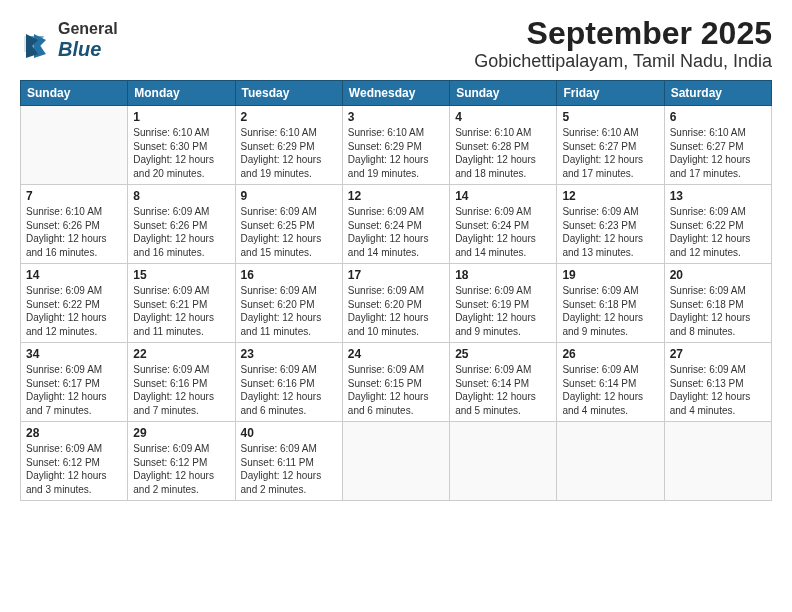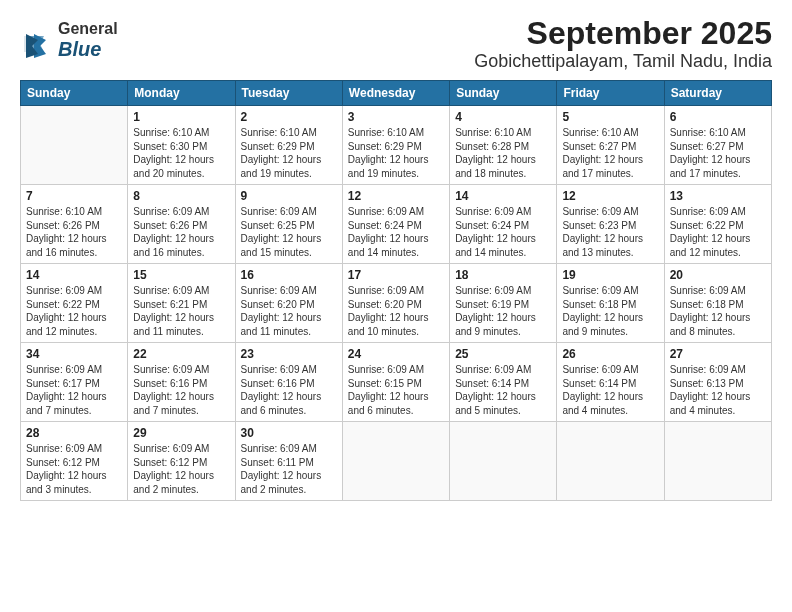--- a/index.html
+++ b/index.html
@@ -260,21 +260,21 @@
         <tr>
           <td>
             <span class="day-number">28</span>
             <div class="day-info">Sunrise: 6:09 AM<br>Sunset: 6:12 PM<br>Daylight: 12 hours<br>and 3 minutes.</div>
           </td>
           <td>
             <span class="day-number">29</span>
             <div class="day-info">Sunrise: 6:09 AM<br>Sunset: 6:12 PM<br>Daylight: 12 hours<br>and 2 minutes.</div>
           </td>
           <td>
-            <span class="day-number">30</span>
+            <span class="day-number">40</span>
             <div class="day-info">Sunrise: 6:09 AM<br>Sunset: 6:11 PM<br>Daylight: 12 hours<br>and 2 minutes.</div>
           </td>
           <td class="empty"></td>
           <td class="empty"></td>
           <td class="empty"></td>
           <td class="empty"></td>
         </tr>
       </tbody>
   </table>
 </div>

